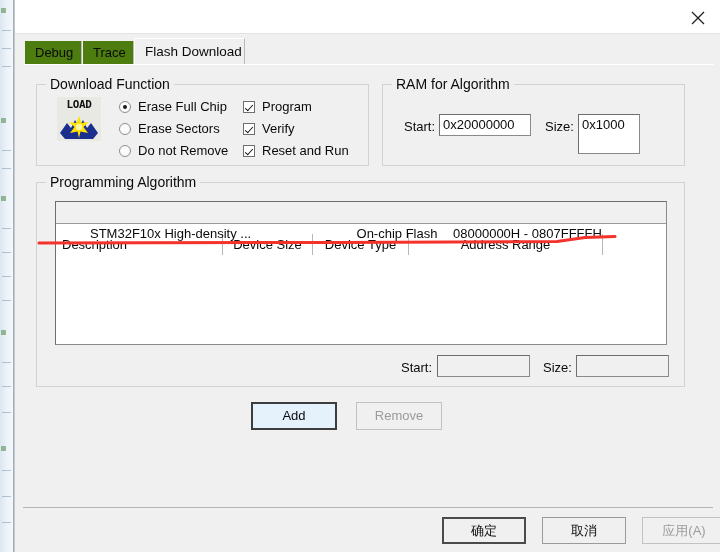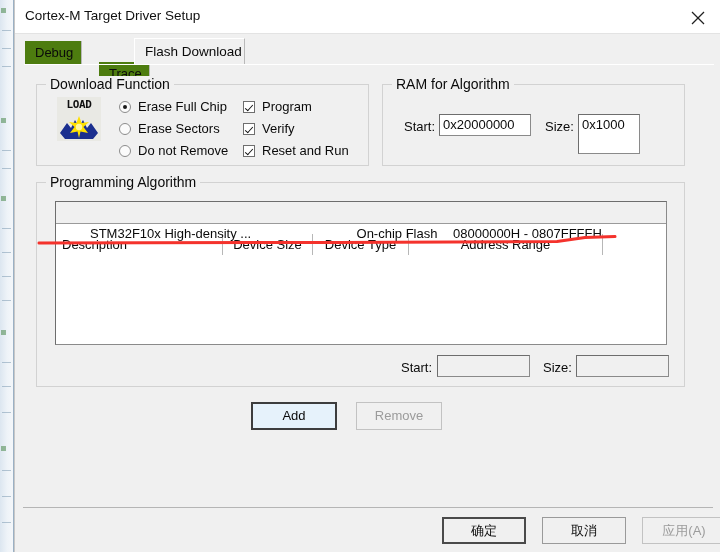--- a/index.html
+++ b/index.html
@@ -332,32 +332,31 @@
   <div class="tick" style="top:412px"></div>
   <div class="blip" style="top:446px"></div>
   <div class="tick" style="top:470px"></div>
   <div class="tick" style="top:496px"></div>
   <div class="tick" style="top:522px"></div>
 </div>
 
 <div id="dialog">
 
   <div id="titlebar">
-    <div id="title-text">Cortex-M Target Driver Setup</div>
     <div id="close-btn">
       <svg width="14" height="14" viewBox="0 0 14 14" aria-hidden="true">
         <line x1="1" y1="1" x2="13" y2="13" stroke="#202020" stroke-width="1.2"></line>
         <line x1="13" y1="1" x2="1" y2="13" stroke="#202020" stroke-width="1.2"></line>
       </svg>
     </div>
   </div>
 
   <div id="tabstrip">
     <div class="tab" style="left:0px; width:58px;">Debug</div>
-    <div class="tab" style="left:74px; width:52px;margin-top:21px;">Trace</div>
+    <div class="tab" style="left:58px; width:52px;">Trace</div>
     <div class="tab active" style="left:110px; width:111px;">Flash Download</div>
     <div id="tab-underline"></div>
   </div>
 
   <div class="group" id="grp-download">
     <div class="legend">Download Function</div>
 
     <div id="load-icon">
       <div id="load-word">LOAD</div>
       <svg width="44" height="30" viewBox="0 0 44 30" style="position:absolute;left:0;top:14px">

